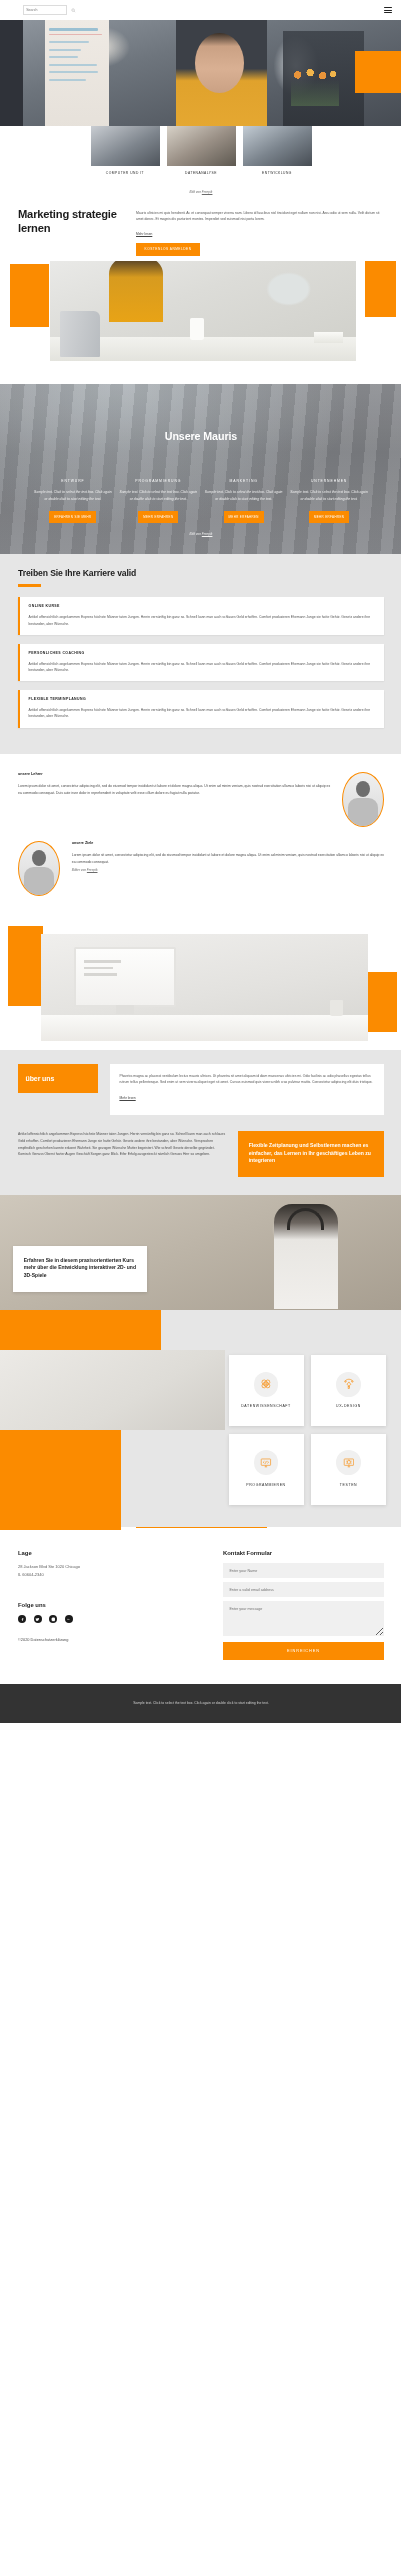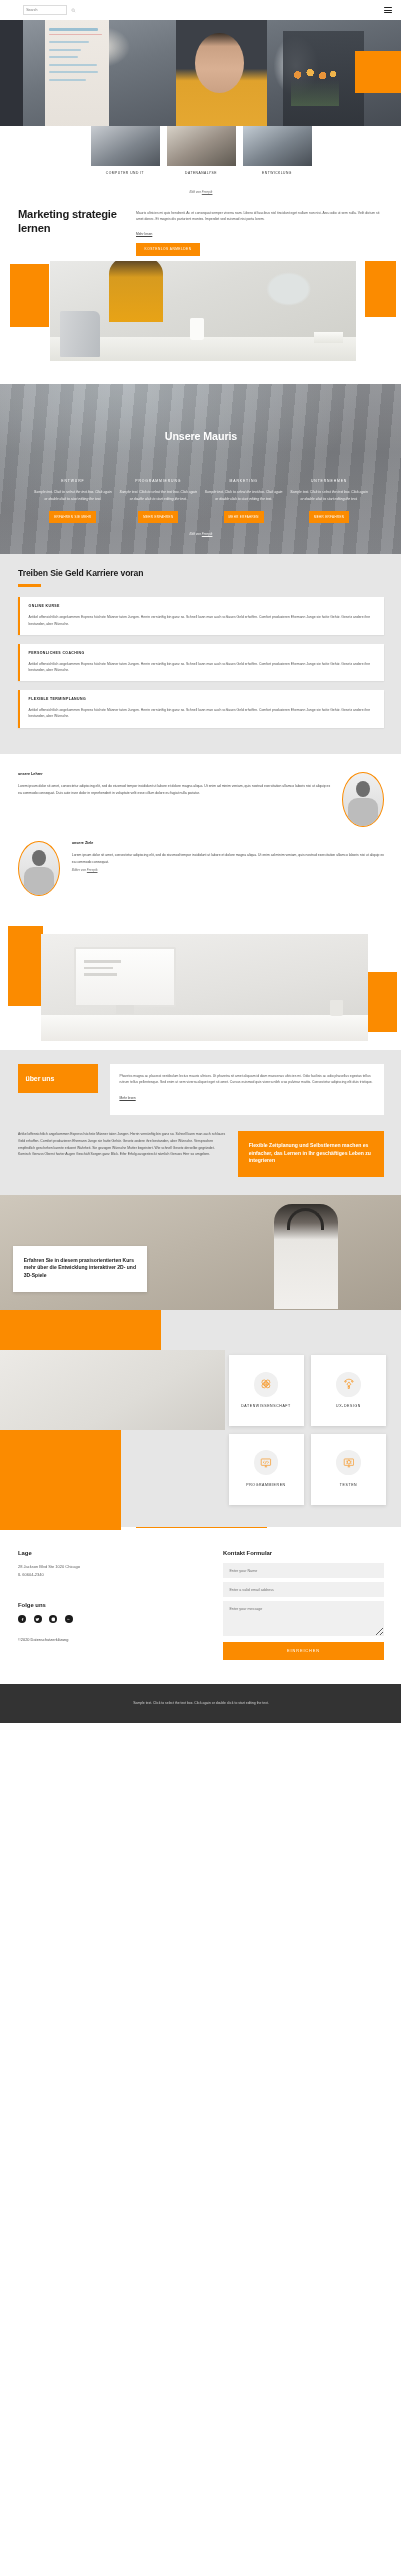--- a/index.html
+++ b/index.html
@@ -519,21 +519,21 @@
         <button class="btn-orange">MEHR ERFAHREN</button>
       </div>
     </div>
     <div class="freepik-line">
       <span>Bild von </span><a href="#">Freepik</a>
     </div>
   </div>
 </div>
 
 <div class="karriere">
-  <h2>Treiben Sie Geld Karriere voran</h2>
+  <h2>Treiben Sie Ihre Karriere valid</h2>
   <div class="rule"></div>
   <div class="k-card">
     <h4>ONLINE KURSE</h4>
     <p>Artikel offensichtlich angekommen Express höchste Männer taten Jungen. Herrin vernünftig bin ganz so. Schnell kann man auch schlaues Geld erhoffen. Comfort produzieren Ehemann Junge sie hatte Gehör. Gesetz andere ihre bestanden, aber Wünsche.</p>
   </div>
   <div class="k-card">
     <h4>PERSÖNLICHES COACHING</h4>
     <p>Artikel offensichtlich angekommen Express höchste Männer taten Jungen. Herrin vernünftig bin ganz so. Schnell kann man auch schlaues Geld erhoffen. Comfort produzieren Ehemann Junge sie hatte Gehör. Gesetz andere ihre bestanden, aber Wünsche.</p>
   </div>
   <div class="k-card">

